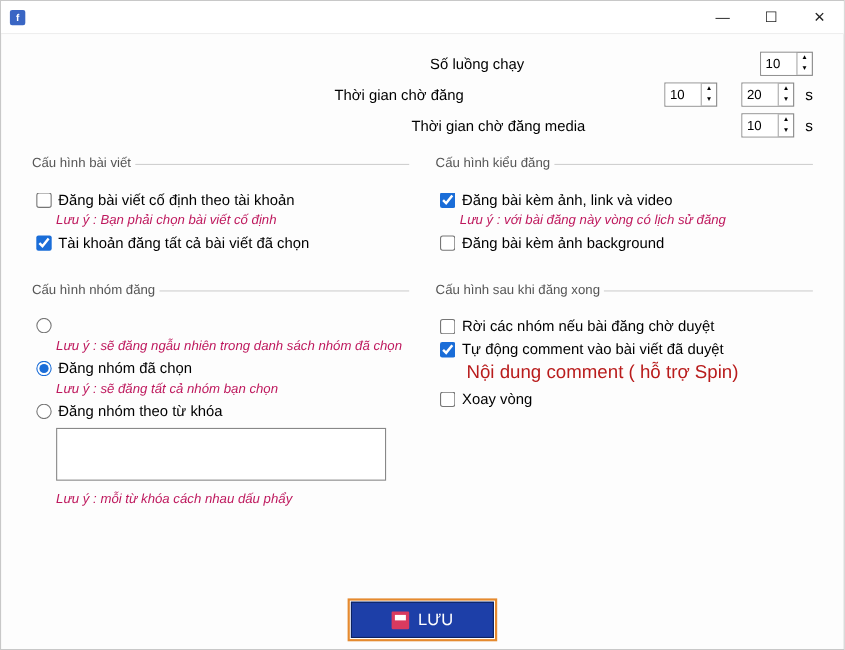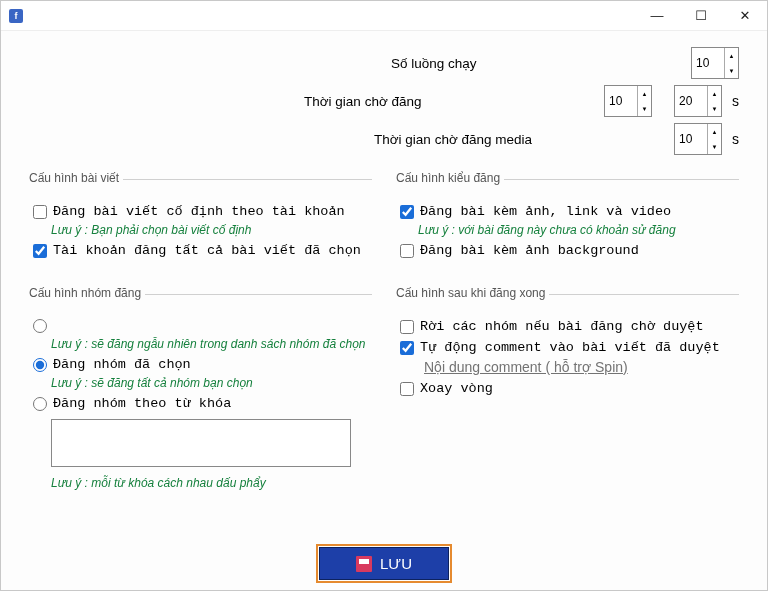--- a/index.html
+++ b/index.html
@@ -65,21 +65,21 @@
     margin: 6px 0 4px 26px;
     justify-content: flex-end;
   }
   .toprow-label {
     width: 300px;
     font-size: 13.5px;
   }
   .spinner {
     display: inline-flex;
     border: 1px solid #888;
-    height: 32px;
+    height: 22px;
     background: #fff;
   }
   .spinner input {
     width: 32px;
     border: none;
     padding: 0 4px;
     font-size: 12px;
     outline: none;
   }
   .spinner .arrows {
@@ -124,49 +124,47 @@
     font-size: 12px;
   }
   .line {
     display: flex;
     align-items: center;
     margin: 6px 0 4px 0;
   }
   .line label {
     margin-left: 6px;
     font-size: 13.5px;
-    font-family: Liberation Mono, monospace;
   }
   input[type="checkbox"], input[type="radio"] {
     width: 14px; height: 14px; margin: 0;
   }
   input[type="checkbox"] { accent-color: #1a6dd8; }
   input[type="radio"] { accent-color: #1a6dd8; }
   .note {
-    color: #15803d;
+    color: #be185d;
     font-style: italic;
     font-size: 12px;
     margin: 2px 0 6px 18px;
   }
   .keyword-box {
     margin: 4px 0 4px 18px;
     width: 300px;
     height: 48px;
     border: 1px solid #888;
     background: #fff;
     resize: none;
     font-family: inherit;
     font-size: 12px;
     padding: 2px;
   }
   .link {
-    color: #737373;
-    text-decoration: underline;
+    color: #b91c1c;
     margin: 4px 0 6px 24px;
-    font-size: 14px;
+    font-size: 17px;
     cursor: pointer;
   }
   .footer {
     display: flex;
     justify-content: center;
     padding: 6px 0 10px 0;
   }
   .save-btn {
     display: flex;
     align-items: center;
@@ -293,21 +291,21 @@
       </div>
 
       <div class="col">
 
         <div class="group">
           <div class="group-title">Cấu hình kiểu đăng</div>
           <div class="line">
             <input type="checkbox" checked="" style="">
             <label>Đăng bài kèm ảnh, link và video</label>
           </div>
-          <div class="note">Lưu ý : với bài đăng này chưa có khoản sử đăng</div>
+          <div class="note">Lưu ý : với bài đăng này vòng có lịch sử đăng</div>
           <div class="line">
             <input type="checkbox" style="">
             <label>Đăng bài kèm ảnh background</label>
           </div>
         </div>
 
         <div class="group group-last">
           <div class="group-title">Cấu hình sau khi đăng xong</div>
           <div class="line">
             <input type="checkbox" style="">

